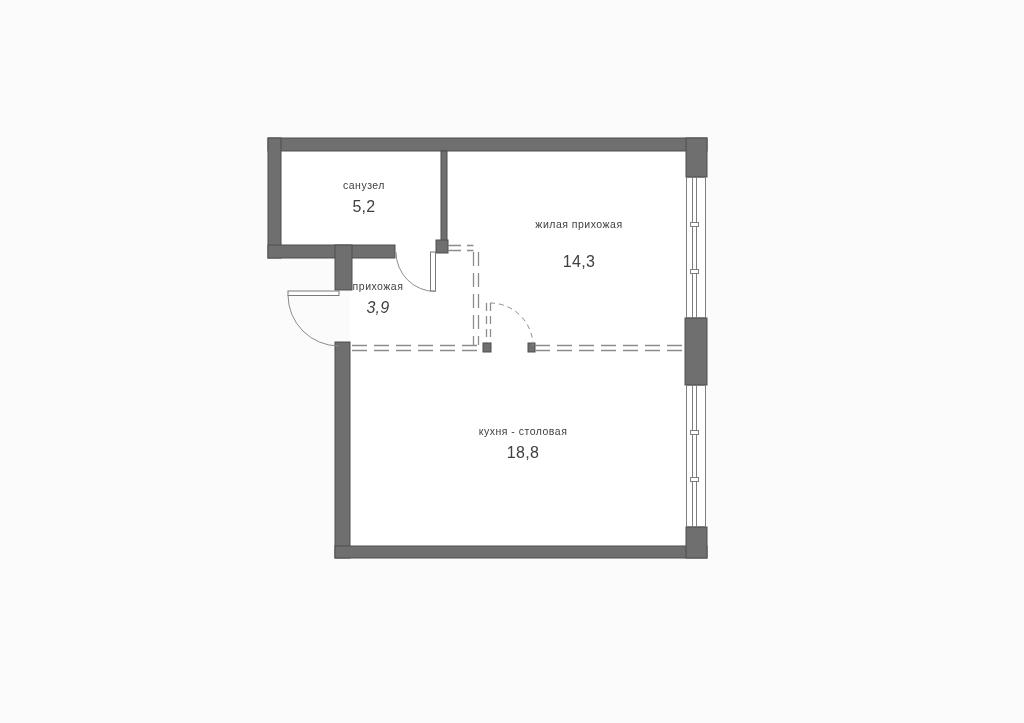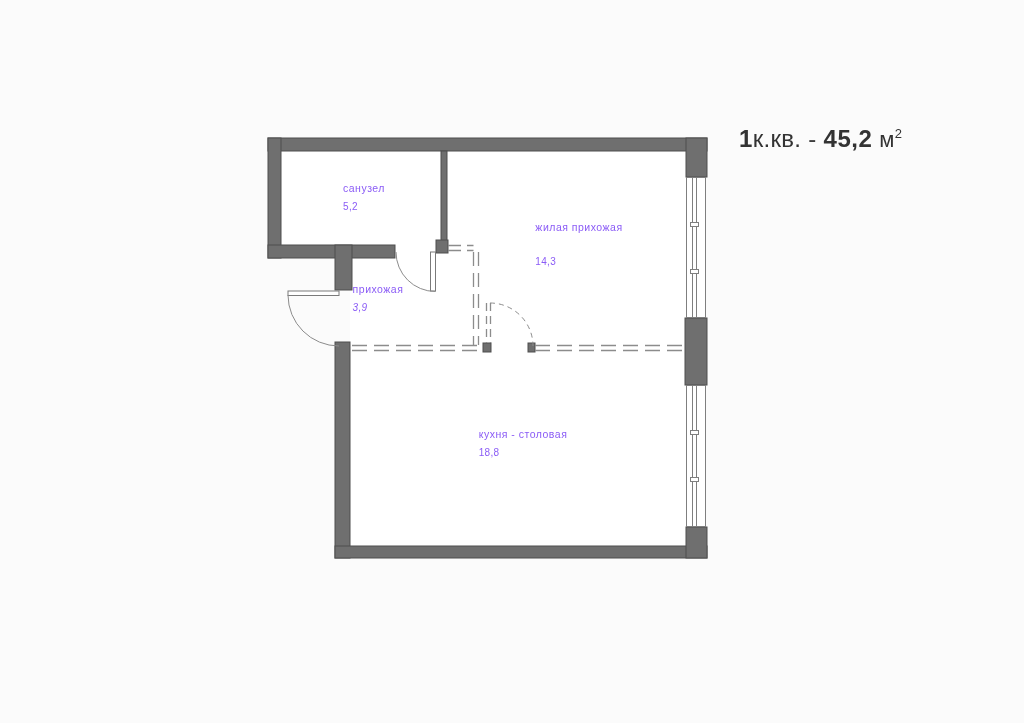--- a/index.html
+++ b/index.html
@@ -8,31 +8,31 @@
     background:#FBFBFB;
     font-family:"Liberation Sans","DejaVu Sans",sans-serif;
     overflow:hidden;
   }
   .canvas{position:relative;width:1024px;height:723px;}
   .plan-svg{position:absolute;left:0;top:0;}
 
   .room-label{
     position:absolute;
     transform:translate(-50%,-50%);
-    text-align:left;
-    color:#8b5cf6;
+    text-align:center;
+    color:#404040;
     white-space:nowrap;
     pointer-events:none;
   }
   .room-name{
     font-size:10.5px;
     letter-spacing:0.5px;
   }
   .room-area{
-    font-size:10px;
+    font-size:16px;
     letter-spacing:0.3px;
   }
 
   .plan-title{
     position:absolute;
     left:739px;top:125px;
     color:#333333;
     font-size:24px;
     letter-spacing:0.3px;
     white-space:nowrap;
@@ -130,17 +130,14 @@
   <div class="room-label" style="left:378px;top:298px;">
     <div class="room-name">прихожая</div>
     <div class="room-area" style="margin-top:7px;font-style:italic;">3,9</div>
   </div>
 
   <div class="room-label" style="left:523px;top:443px;">
     <div class="room-name">кухня - столовая</div>
     <div class="room-area" style="margin-top:7px;">18,8</div>
   </div>
 
-  <div class="plan-title">
-    <span class="t-num">1</span><span class="t-suf">к.кв.</span><span class="t-sep">-</span><span class="t-area">45,2</span><span class="t-unit">м</span><sup>2</sup>
-  </div>
 
 </div>
 
 </body></html>

